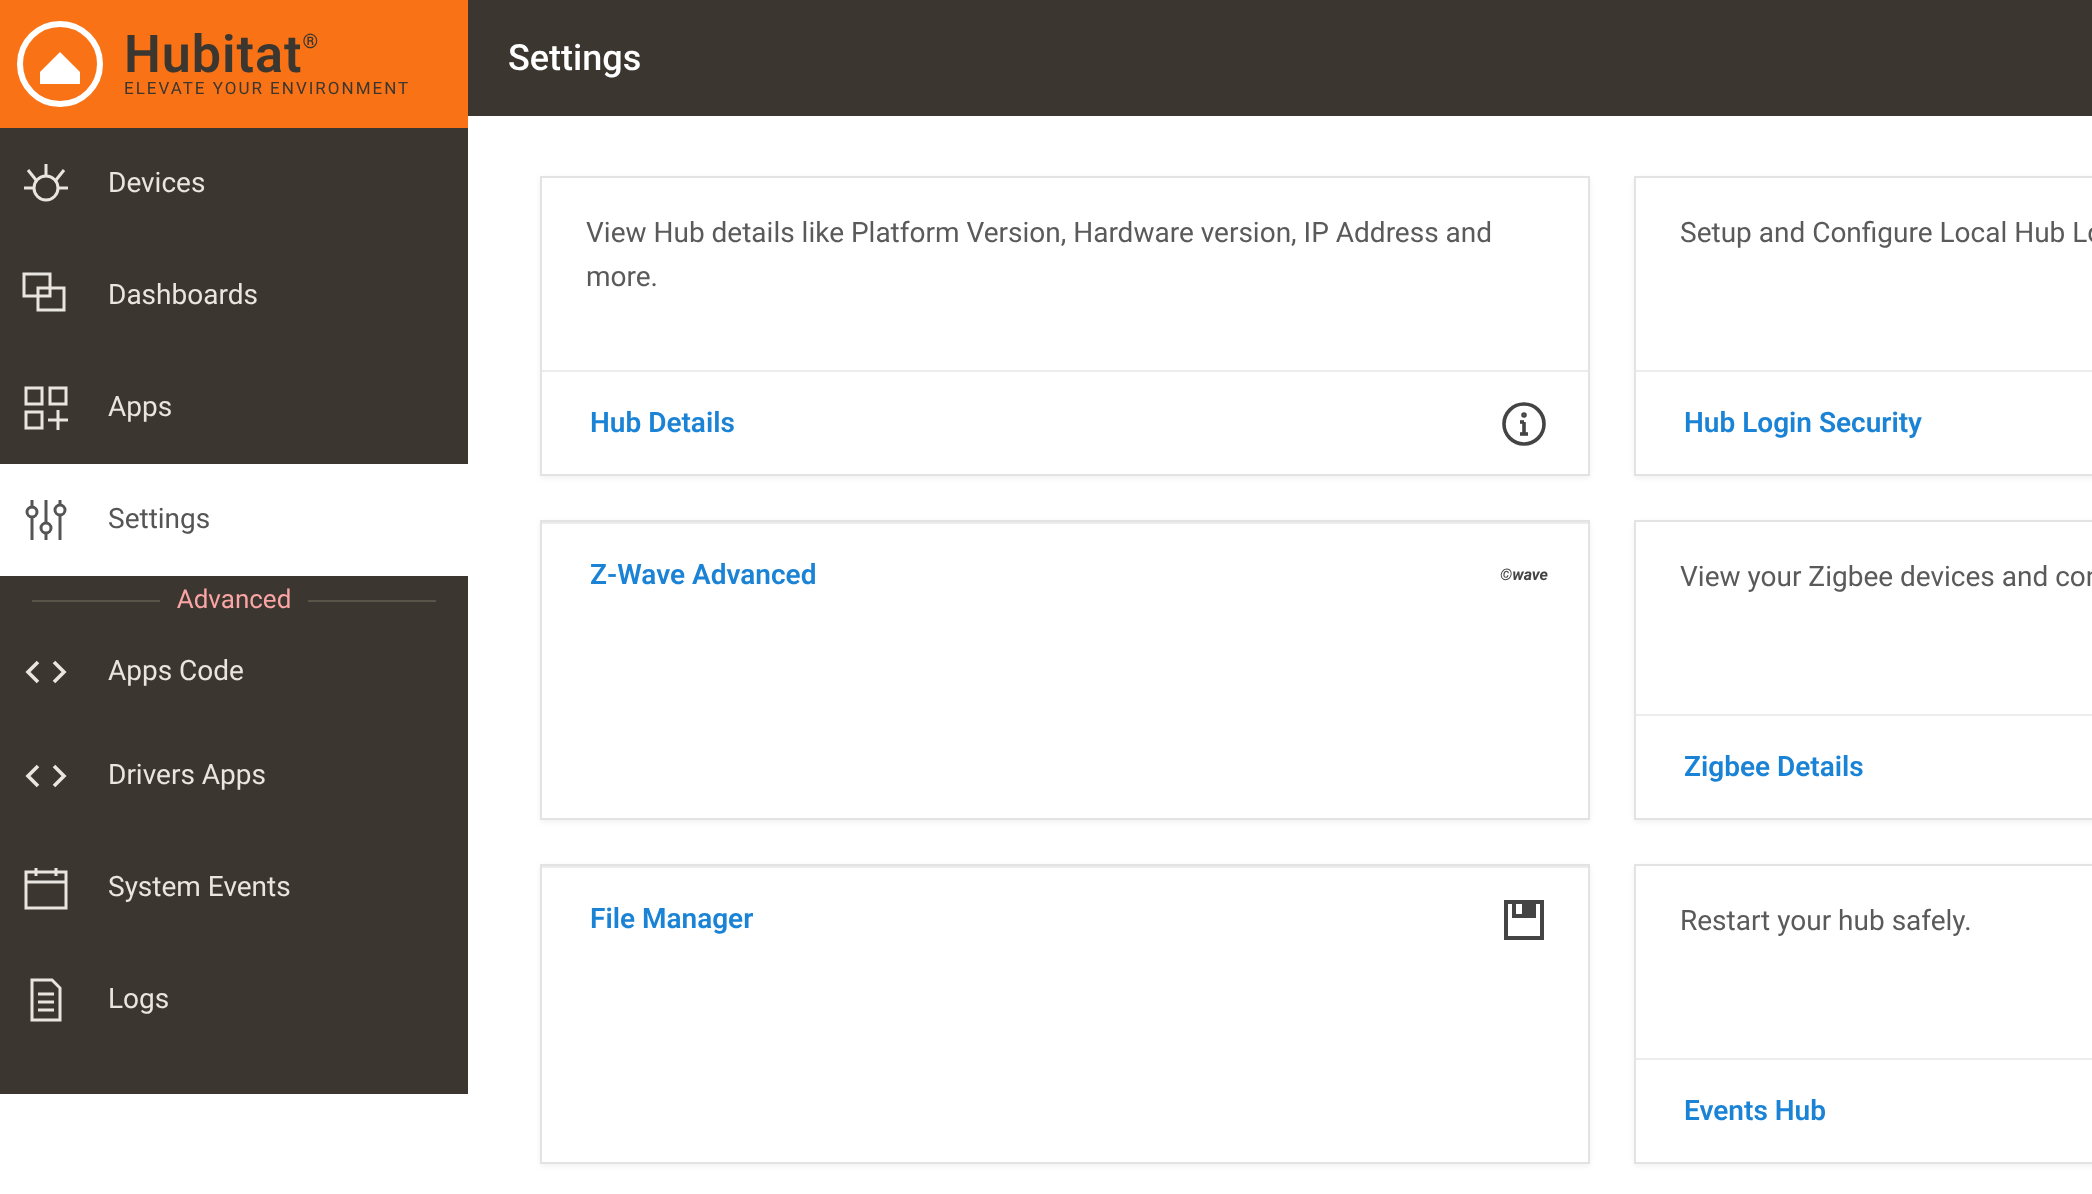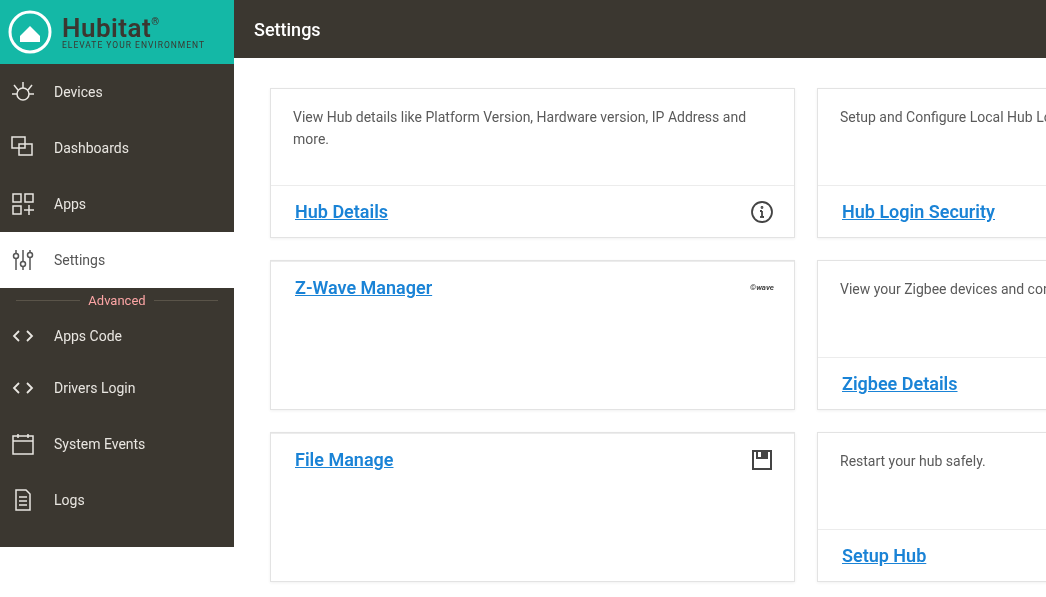--- a/index.html
+++ b/index.html
@@ -14,21 +14,21 @@
   .sidebar {
     position: absolute;
     left: 0; top: 0;
     width: 234px;
     height: 547px;
     background: #3b3730;
     color: #e9e6e1;
   }
   .logo-area {
     height: 64px;
-    background: #14b8a6;
+    background: #f97316;
     display: flex;
     align-items: center;
     gap: 10px;
     padding-left: 8px;
   }
   .logo-mark {
     width: 44px;
     height: 44px;
     flex-shrink: 0;
   }
@@ -139,23 +139,22 @@
     border-top: 1px solid #ececec;
     height: 52px;
     display: flex;
     align-items: center;
     justify-content: space-between;
     padding: 0 20px 0 24px;
     cursor: pointer;
   }
   .card-footer .link {
     color: #1a83d6;
-    font-size: 18px;
+    font-size: 14px;
     font-weight: 600;
-    text-decoration: underline;
   }
   .card-footer .foot-icon {
     width: 24px;
     height: 24px;
     color: #555;
     display: flex;
   }
   .foot-icon.zwave {
     width: 32px;
     font-size: 8px;
@@ -248,21 +247,21 @@
     <span>Apps Code</span>
   </div>
 
   <div class="nav-item">
     <span class="nav-icon">
       <svg width="26" height="26" viewBox="0 0 26 26" stroke-width="1.8">
         <polyline points="9,8 4,13 9,18"></polyline>
         <polyline points="17,8 22,13 17,18"></polyline>
       </svg>
     </span>
-    <span>Drivers Login</span>
+    <span>Drivers Apps</span>
   </div>
 
   <div class="nav-item">
     <span class="nav-icon">
       <svg width="26" height="26" viewBox="0 0 26 26" stroke-width="1.5">
         <rect x="3" y="5" width="20" height="18"></rect>
         <line x1="3" y1="10" x2="23" y2="10"></line>
         <line x1="8" y1="3" x2="8" y2="7"></line>
         <line x1="18" y1="3" x2="18" y2="7"></line>
         <line x1="8" y1="14" x2="8" y2="14" stroke-width="2"></line>
@@ -315,48 +314,48 @@
     <div class="card">
       <div class="card-body">Setup and Configure Local Hub Lo</div>
       <div class="card-footer">
         <span class="link">Hub Login Security</span>
 
       </div>
     </div>
 
     <div class="card">
       <div class="card-footer">
-        <span class="link">Z-Wave Manager</span>
+        <span class="link">Z-Wave Advanced</span>
         <span class="foot-icon zwave">©wave</span>
       </div>
     </div>
 
     <div class="card">
       <div class="card-body">View your Zigbee devices and con</div>
       <div class="card-footer">
         <span class="link">Zigbee Details</span>
 
       </div>
     </div>
 
     <div class="card">
       <div class="card-footer">
-        <span class="link">File Manage</span>
+        <span class="link">File Manager</span>
         <span class="foot-icon">
           <svg width="24" height="24" viewBox="0 0 24 24" fill="none" stroke="#444" stroke-width="2">
             <rect x="3" y="3" width="18" height="18"></rect>
             <rect x="7" y="3" width="10" height="7" fill="#fff"></rect>
             <rect x="12" y="4" width="3" height="5" fill="#444"></rect>
           </svg>
         </span>
       </div>
     </div>
 
     <div class="card">
       <div class="card-body">Restart your hub safely.</div>
       <div class="card-footer">
-        <span class="link">Setup Hub</span>
+        <span class="link">Events Hub</span>
 
       </div>
     </div>
 
   </div>
 </div>
 
 </body></html>

